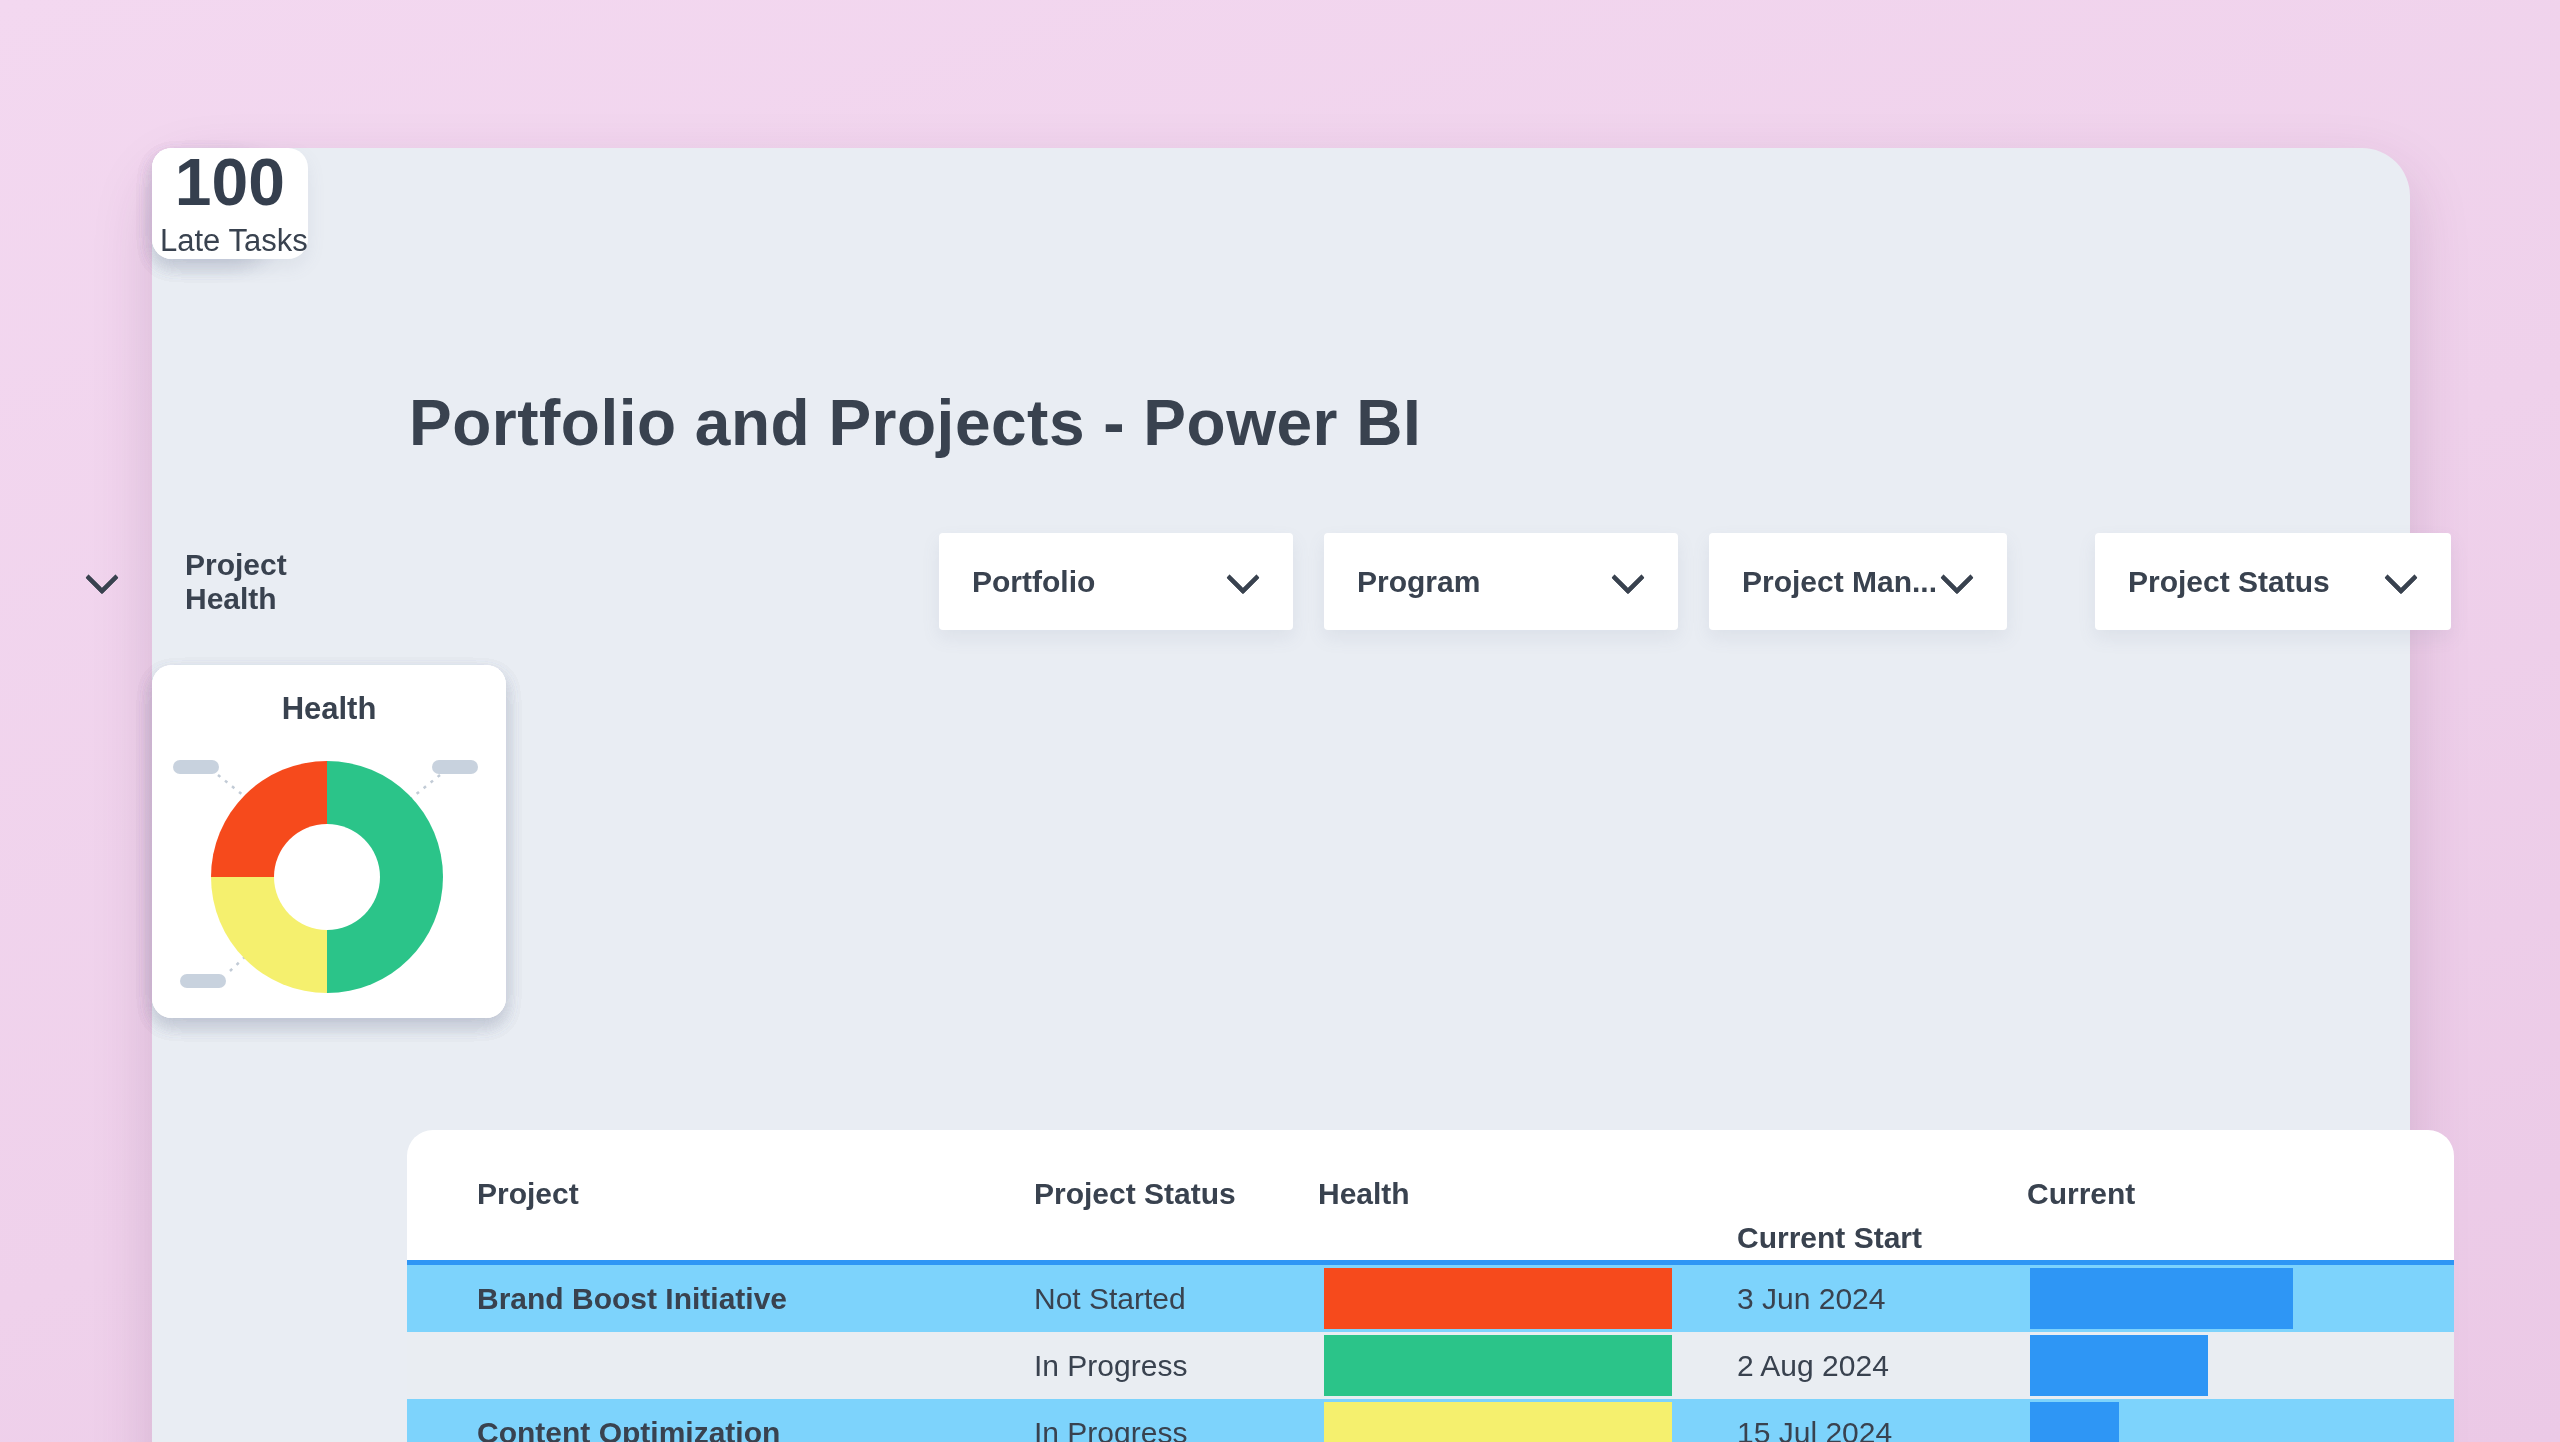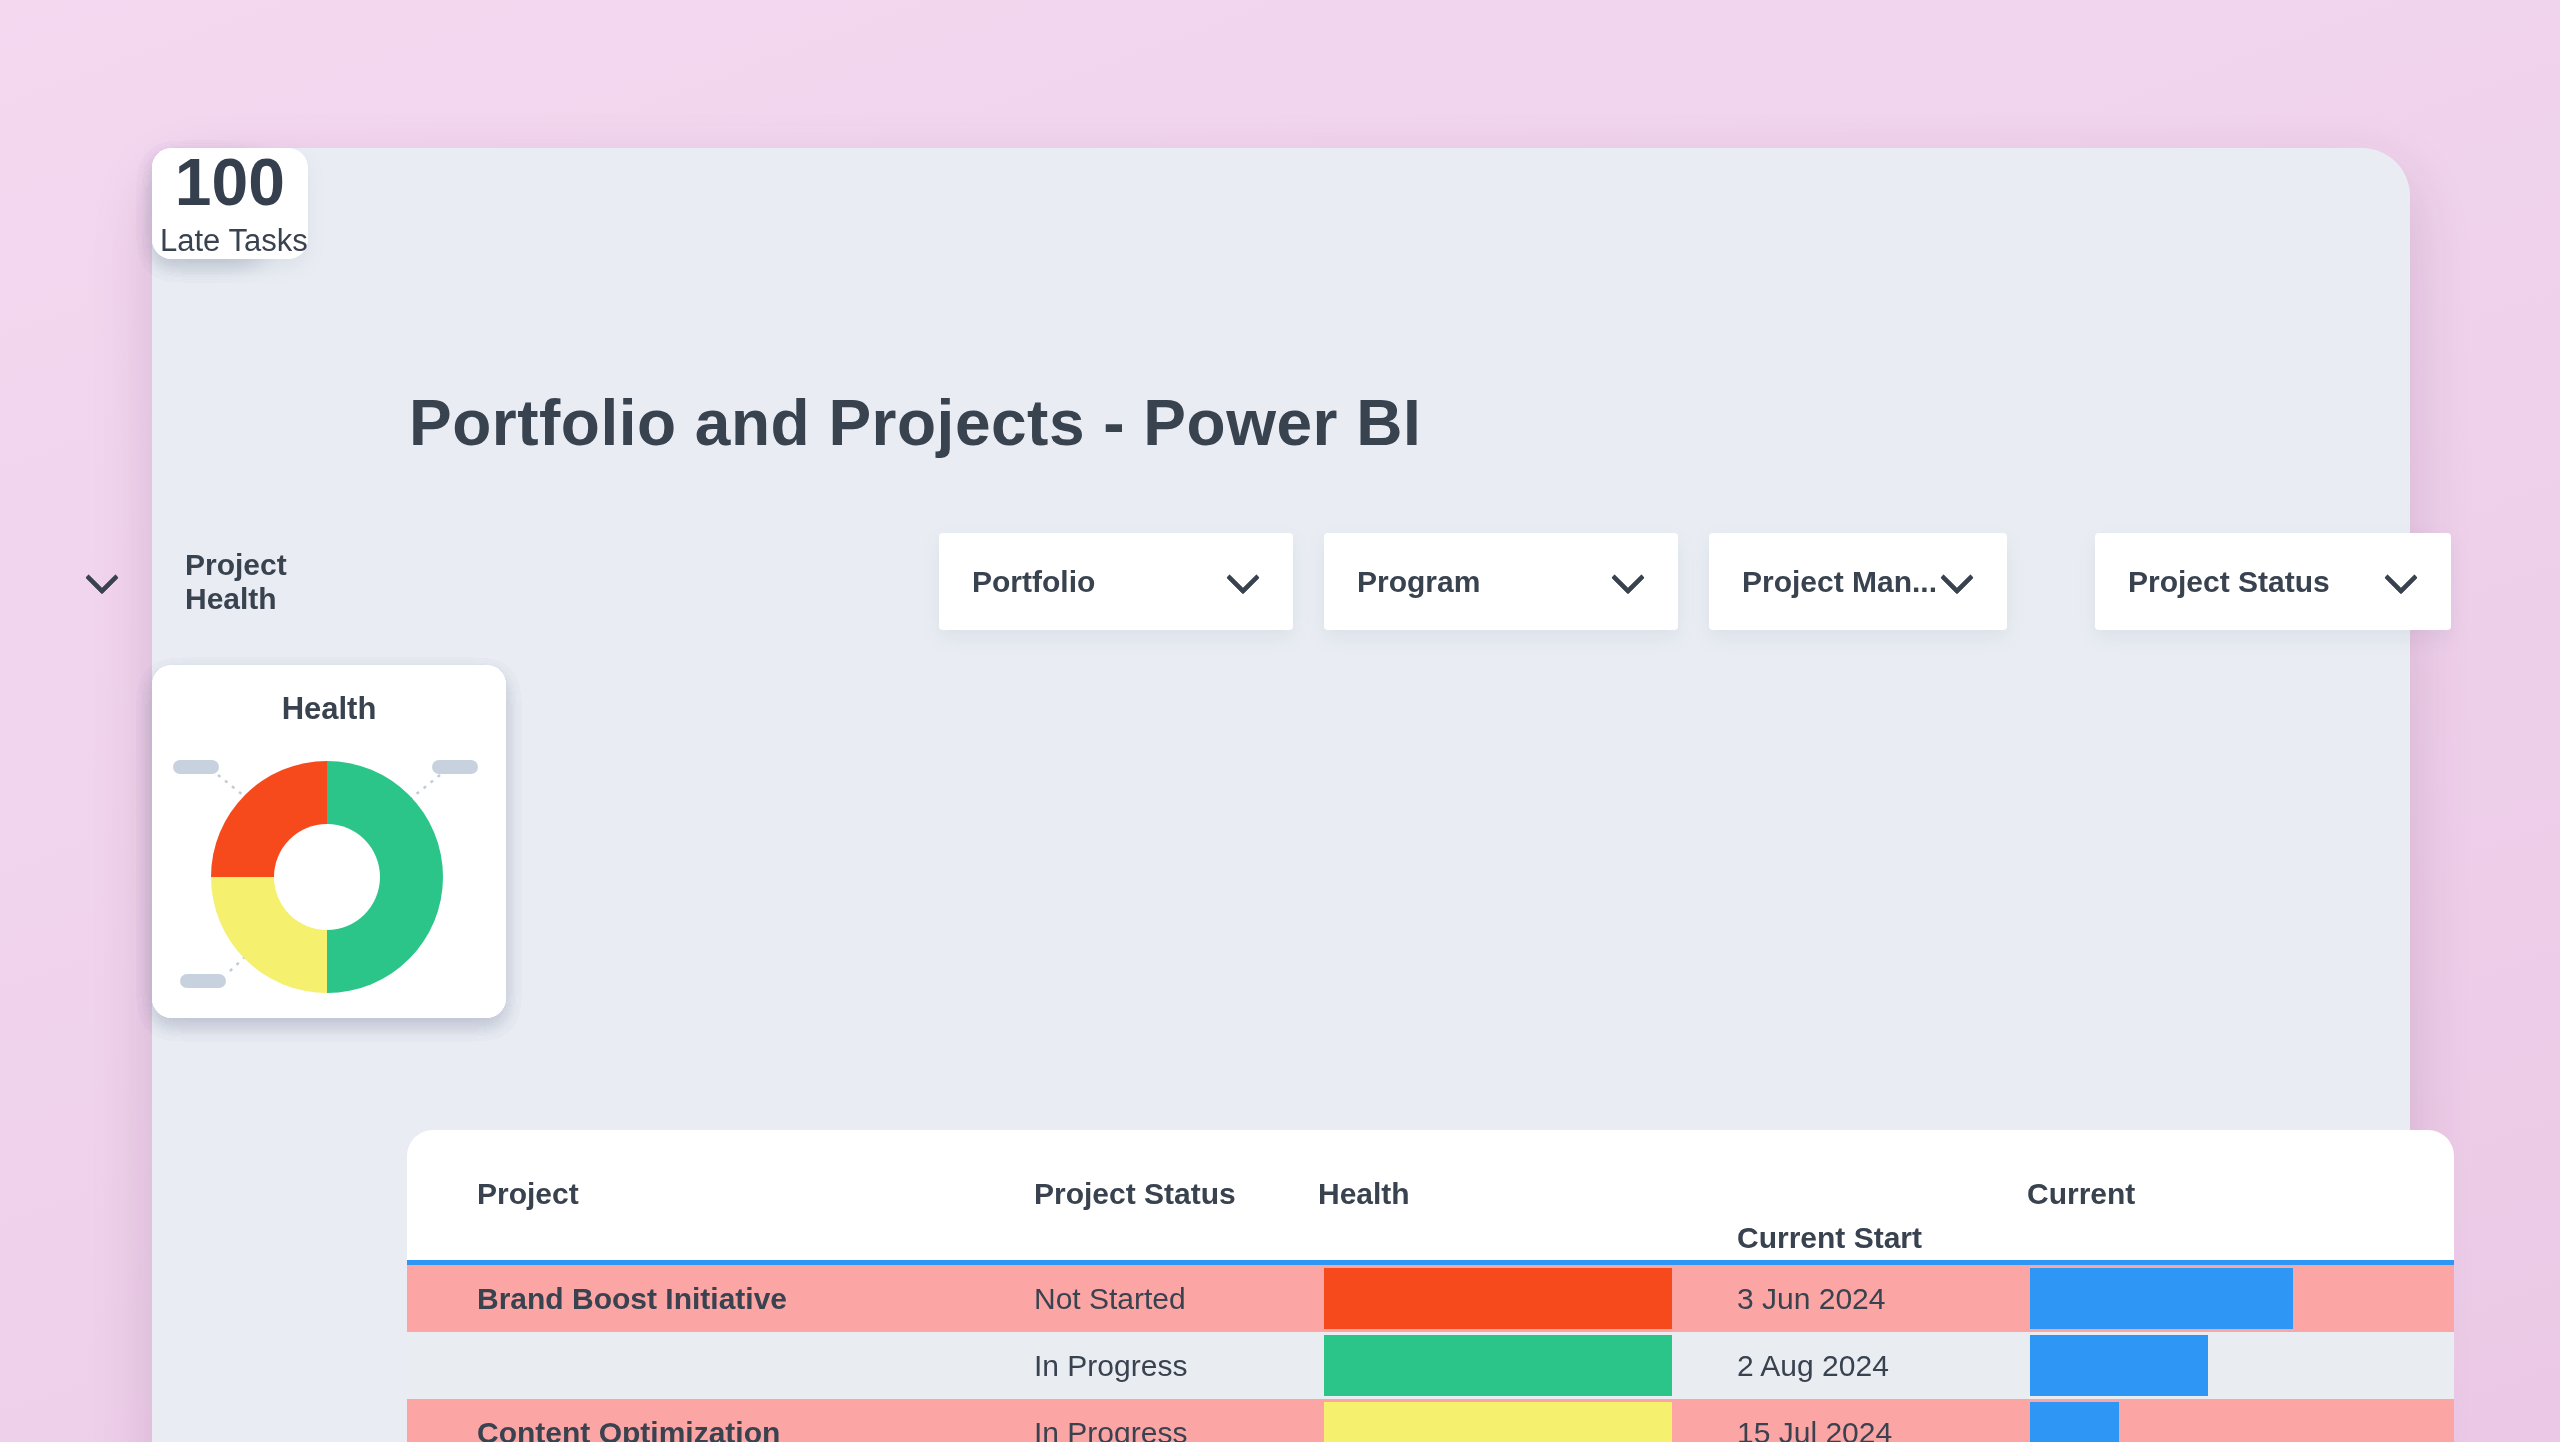--- a/index.html
+++ b/index.html
@@ -59,21 +59,21 @@
   .tpanel{position:absolute;left:255px;top:982px;width:2047px;height:472px;
     background:#FFFFFF;border-radius:26px 26px 0 0;overflow:hidden;}
   .th{position:absolute;top:47px;font-size:30px;font-weight:700;color:#39424F;}
   .th-project{left:70px;}
   .th-status{left:627px;}
   .th-health{left:911px;}
   .th-start{left:1330px;margin-top:44px;}
   .th-progress{left:1620px;}
   .hline{position:absolute;left:0;top:130px;width:100%;height:5px;background:#2E96F5;}
   .tbody{position:absolute;left:0;top:135px;width:100%;}
-  .trow{position:relative;height:67px;background:#fca5a5;}
+  .trow{position:relative;height:67px;background:#7dd3fc;}
   .trow:nth-child(even){background:#E9EDF2;}
   .trow span{position:absolute;top:0;line-height:67px;font-size:30px;color:#39424F;}
   .c-project{left:70px;font-weight:600;}
   .c-status{left:627px;font-weight:500;}
   .c-date{left:1330px;font-weight:500;}
   .health-bar{left:917px;top:3px !important;width:348px;height:61px;}
   .progress-bar{left:1623px;top:3px !important;height:61px;background:#2E96F5;}
 </style>
 </head>
 <body>

